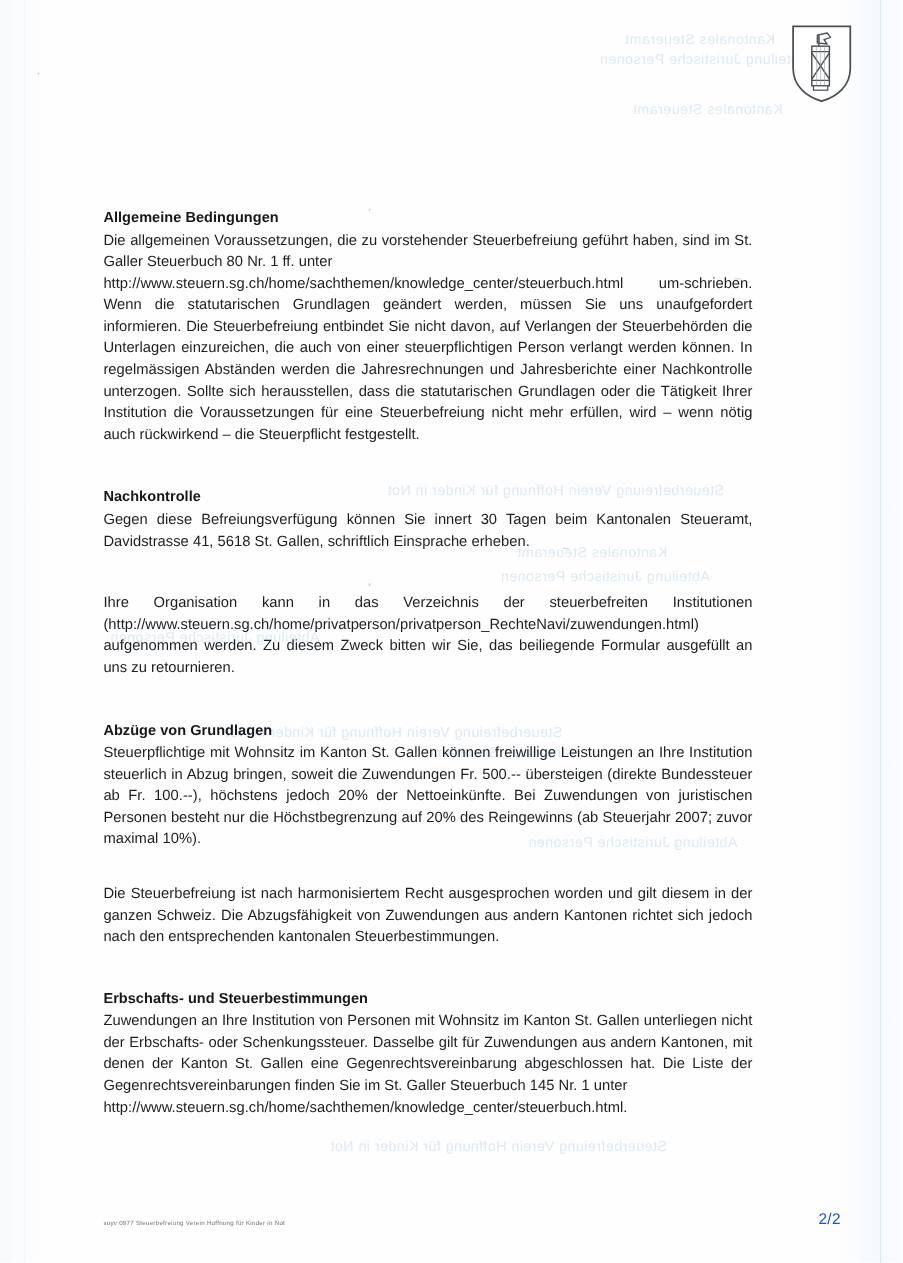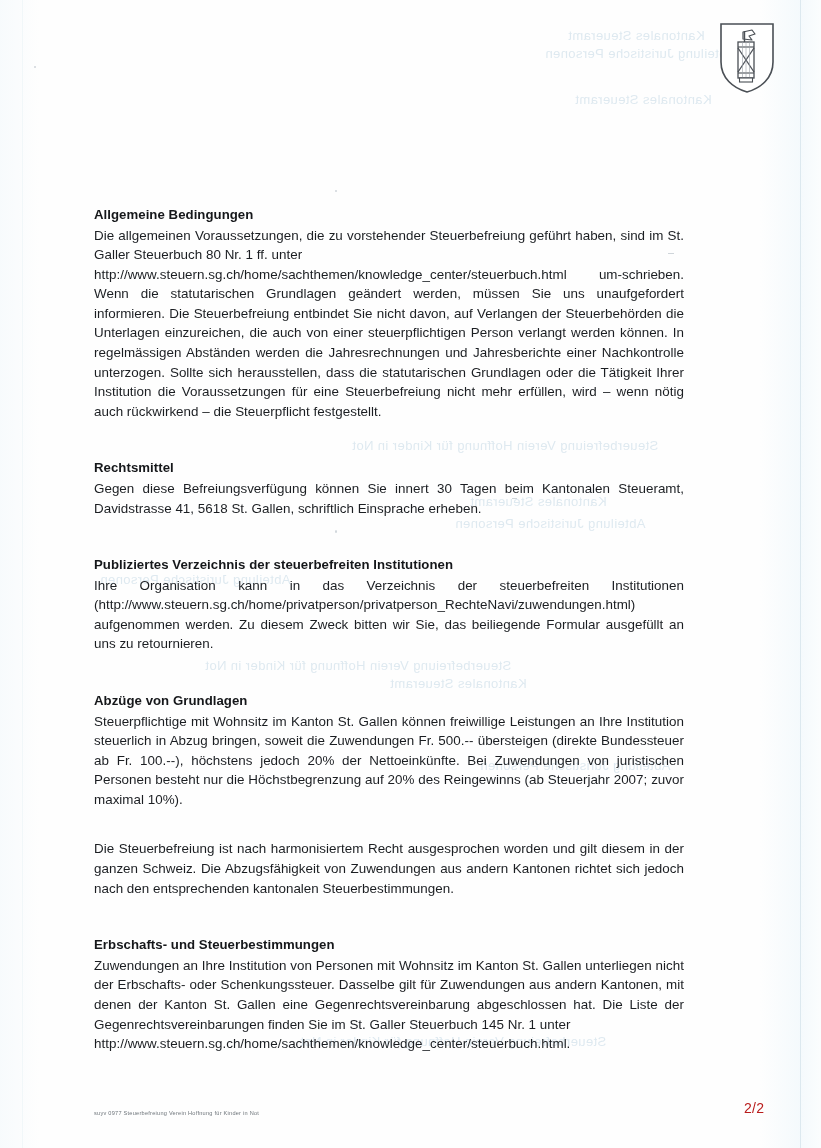--- a/index.html
+++ b/index.html
@@ -68,21 +68,21 @@
     top: 22px;
     left: 719px;
     width: 56px;
     height: 72px;
   }
 
   
   .doc-body {
     position: absolute;
     left: 94px;
-    top: 205px;
+    top: 188px;
     width: 590px;
   }
   .section {
     margin-bottom: 0;
   }
   .section-title {
     font-weight: bold;
     font-size: 13.2px;
     color: #15171a;
     line-height: 19.5px;
@@ -111,21 +111,21 @@
     font-size: 5.6px;
     color: #6d747a;
     letter-spacing: 0.25px;
     white-space: nowrap;
   }
   .page-number {
     position: absolute;
     left: 744px;
     top: 1100px;
     font-size: 14px;
-    color: #b91c1c;
+    color: #1d4ed8;
     letter-spacing: 0.3px;
   }
   .speck {
     position: absolute;
     background: rgba(150,165,175,0.45);
     border-radius: 50%;
     pointer-events: none;
   }
 </style>
 </head>
@@ -183,28 +183,27 @@
 
     <div class="section">
       <h2 class="section-title">Allgemeine Bedingungen</h2>
       <p class="para">Die allgemeinen Voraussetzungen, die zu vorstehender Steuerbefreiung geführt haben, sind im St. Galler Steuerbuch 80 Nr. 1 ff. unter</p>
       <p class="para">http://www.steuern.sg.ch/home/sachthemen/knowledge_center/steuerbuch.html     um-schrieben. Wenn die statutarischen Grundlagen geändert werden, müssen Sie uns unaufgefordert informieren. Die Steuerbefreiung entbindet Sie nicht davon, auf Verlangen der Steuerbehörden die Unterlagen einzureichen, die auch von einer steuerpflichtigen Person verlangt werden können. In regelmässigen Abständen werden die Jahresrechnungen und Jahresberichte einer Nachkontrolle unterzogen. Sollte sich herausstellen, dass die statutarischen Grundlagen oder die Tätigkeit Ihrer Institution die Voraussetzungen für eine Steuerbefreiung nicht mehr erfüllen, wird – wenn nötig auch rückwirkend – die Steuerpflicht festgestellt.</p>
     </div>
 
     <div class="gap-lg"></div>
 
     <div class="section">
-      <h2 class="section-title">Rechtsmittel</h2>
+      <h2 class="section-title">Nachkontrolle</h2>
       <p class="para">Gegen diese Befreiungsverfügung können Sie innert 30 Tagen beim Kantonalen Steueramt, Davidstrasse 41, 5618 St. Gallen, schriftlich Einsprache erheben.</p>
     </div>
 
     <div class="gap-lg"></div>
 
     <div class="section">
-      <h2 class="section-title">Publiziertes Verzeichnis der steuerbefreiten Institutionen</h2>
       <p class="para">Ihre Organisation kann in das Verzeichnis der steuerbefreiten Institutionen (http://www.steuern.sg.ch/home/privatperson/privatperson_RechteNavi/zuwendungen.html) aufgenommen werden. Zu diesem Zweck bitten wir Sie, das beiliegende Formular ausgefüllt an uns zu retournieren.</p>
     </div>
 
     <div class="gap-lg"></div>
 
     <div class="section">
       <h2 class="section-title">Abzüge von Grundlagen</h2>
       <p class="para">Steuerpflichtige mit Wohnsitz im Kanton St. Gallen können freiwillige Leistungen an Ihre Institution steuerlich in Abzug bringen, soweit die Zuwendungen Fr. 500.-- übersteigen (direkte Bundessteuer ab Fr. 100.--), höchstens jedoch 20% der Nettoeinkünfte. Bei Zuwendungen von juristischen Personen besteht nur die Höchstbegrenzung auf 20% des Reingewinns (ab Steuerjahr 2007; zuvor maximal 10%).</p>
       <div class="gap-md"></div>
       <p class="para">Die Steuerbefreiung ist nach harmonisiertem Recht ausgesprochen worden und gilt diesem in der ganzen Schweiz. Die Abzugsfähigkeit von Zuwendungen aus andern Kantonen richtet sich jedoch nach den entsprechenden kantonalen Steuerbestimmungen.</p>

